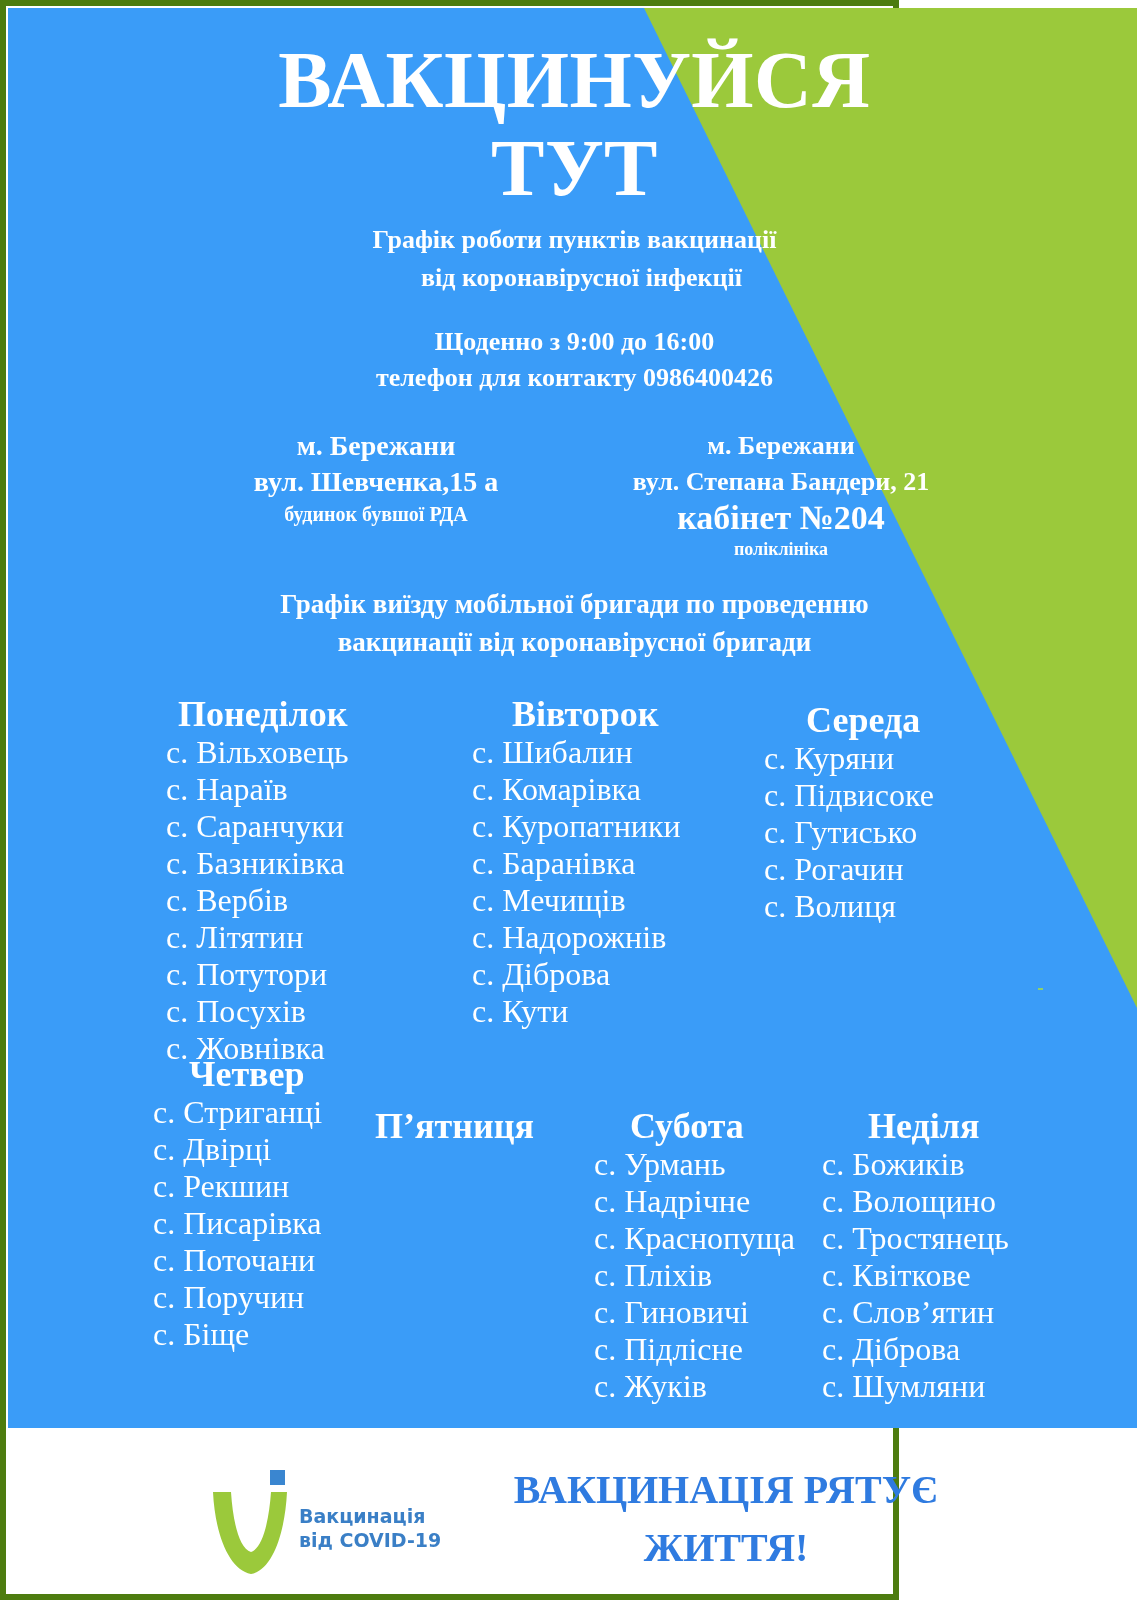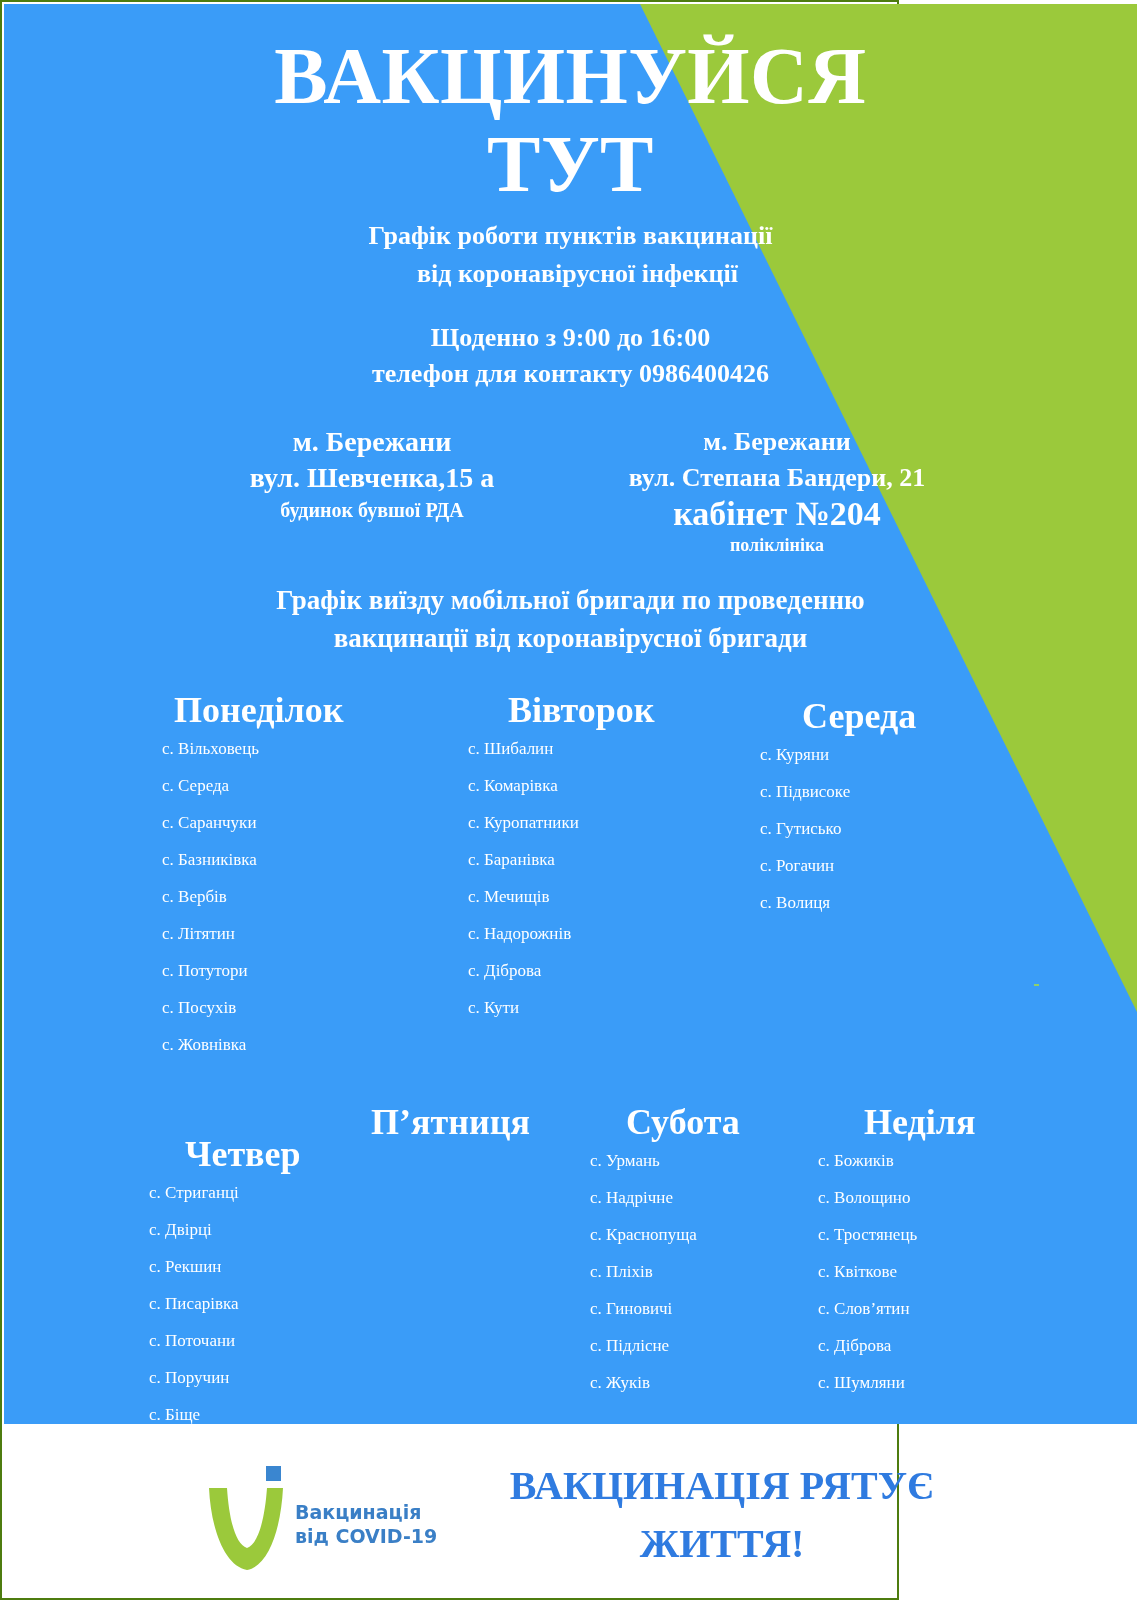--- a/index.html
+++ b/index.html
@@ -1,35 +1,35 @@
 <!DOCTYPE html>
 <html><head>
   <meta charset="utf-8">
   <style>
     * { margin: 0; padding: 0; box-sizing: border-box; }
     html, body { width: 1137px; height: 1600px; background: #ffffff; overflow: hidden; }
     body { position: relative; font-family: "Liberation Serif", "DejaVu Serif", serif; color: #ffffff; }
 
-    .poster { position: absolute; left: 0; top: 0; width: 899px; height: 1600px; border: 2px solid #4d7c0f; background: #ffffff; }
+    .poster { position: absolute; left: 0; top: 0; width: 899px; height: 1600px; border: 6px solid #4d7c0f; background: #ffffff; }
     .bg-blue { position: absolute; left: 2px; top: 2px; width: 1133px; height: 1420px; background: #3a9cf8; }
     .bg-green { position: absolute; left: 2px; top: 2px; width: 1133px; height: 1420px; }
     .bg-green svg { width: 100%; height: 100%; display: block; }
 
     .center { position: absolute; left: 0; width: 1137px; text-align: center; }
     .title { font-weight: bold; font-size: 80px; line-height: 84px; letter-spacing: 0.5px; }
     .sub { font-weight: bold; font-size: 26px; line-height: 36px; }
 
     .addr { position: absolute; text-align: center; font-weight: bold; }
     .addr .a1 { font-size: 28px; line-height: 36px; }
     .addr .a2 { font-size: 20px; line-height: 28px; }
 
     .day { position: absolute; }
     .day .hd { font-weight: bold; font-size: 36px; line-height: 40px; margin-bottom: 0px; }
     .day ul { list-style: none; }
-    .day li { font-size: 17px; line-height: 37px; white-space: nowrap; }
+    .day li { font-size: 32px; line-height: 37px; white-space: nowrap; }
 
     .footer-logo { position: absolute; left: 205px; top: 1464px; width: 240px; height: 110px; }
     .logo-text { position: absolute; left: 88px; top: 34px; font-family: "DejaVu Sans", "Liberation Sans", sans-serif; font-weight: bold; font-size: 19px; line-height: 24px; color: #3a7fc6; white-space: nowrap; }
     .slogan { position: absolute; left: 470px; width: 500px; text-align: center; top: 1455px; color: #2f7be0; font-weight: bold; font-size: 40px; line-height: 58px; }
     .speck { position: absolute; width: 5px; height: 2px; background: #8fd06a; }
   </style>
 </head>
 <body>
 
 <div class="poster">
@@ -64,21 +64,21 @@
     <div class="a2" style="font-size:18px; line-height:26px;">поліклініка</div>
   </div>
 
   <div class="center sub" style="top:580px; font-size:27px;">Графік виїзду мобільної бригади по проведенню</div>
   <div class="center sub" style="top:618px; font-size:27px;">вакцинації від коронавірусної бригади</div>
 
   <div class="day" style="left:160px; top:688px;">
     <div class="hd" style="padding-left:12px;">Понеділок</div>
     <ul>
       <li>с. Вільховець</li>
-      <li>с. Середа</li>
+      <li>с. Нараїв</li>
       <li>с. Саранчуки</li>
       <li>с. Базниківка</li>
       <li>с. Вербів</li>
       <li>с. Літятин</li>
       <li>с. Потутори</li>
       <li>с. Посухів</li>
       <li>с. Жовнівка</li>
     </ul>
   </div>
 
@@ -100,21 +100,21 @@
     <div class="hd" style="padding-left:42px;">Середа</div>
     <ul>
       <li>с. Куряни</li>
       <li>с. Підвисоке</li>
       <li>с. Гутисько</li>
       <li>с. Рогачин</li>
       <li>с. Волиця</li>
     </ul>
   </div>
 
-  <div class="day" style="left:147px; top:1132px;">
+  <div class="day" style="left:147px; top:1048px;">
     <div class="hd" style="padding-left:36px;">Четвер</div>
     <ul>
       <li>с. Стриганці</li>
       <li>с. Двірці</li>
       <li>с. Рекшин</li>
       <li>с. Писарівка</li>
       <li>с. Поточани</li>
       <li>с. Поручин</li>
       <li>с. Біще</li>
     </ul>

